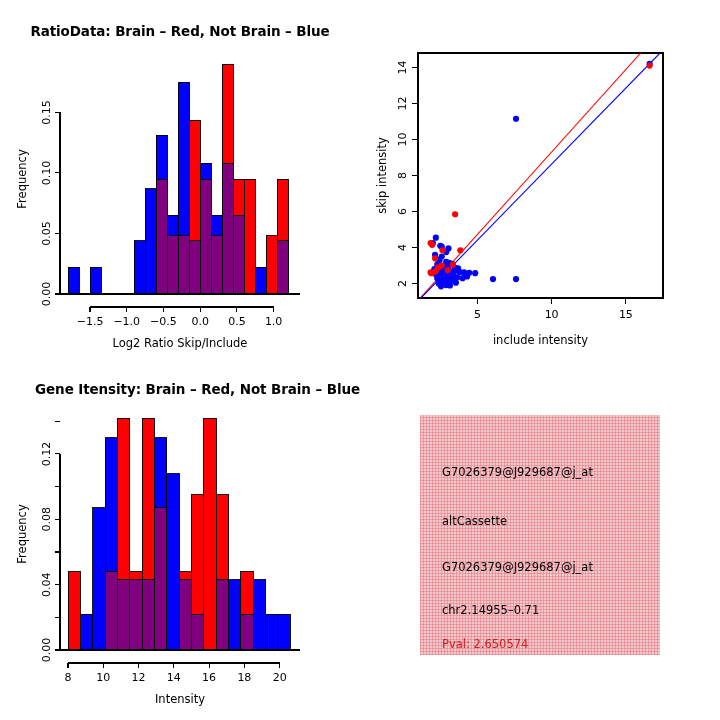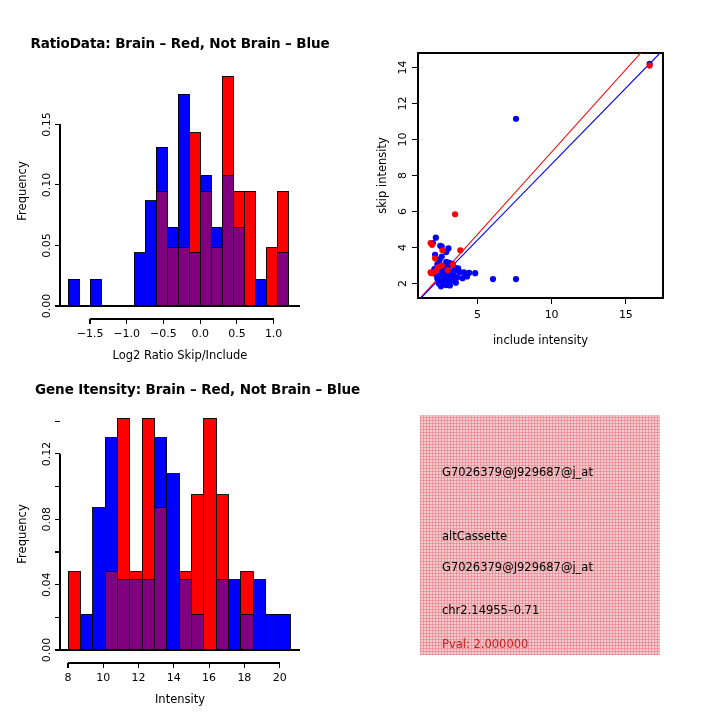--- a/index.html
+++ b/index.html
@@ -6,21 +6,21 @@
     margin: 0; padding: 0;
     background: #ffffff;
   }
   body {
     width: 720px; height: 720px;
     position: relative;
     font-family: "DejaVu Sans", sans-serif;
     overflow: hidden;
   }
   .panel { position: absolute; }
-  #panel-ratio    { left: 0;   top: 16px;   width: 360px; height: 360px; }
+  #panel-ratio    { left: 0;   top: 4px;   width: 360px; height: 360px; }
   #panel-scatter  { left: 360px; top: 0; width: 360px; height: 360px; }
   #panel-gene     { left: 0;   top: 360px; width: 360px; height: 360px; }
   #panel-info     { left: 360px; top: 360px; width: 360px; height: 360px; }
 
   .plot-title {
     position: absolute;
     width: 100%;
     text-align: center;
     font-weight: bold;
     font-size: 13.5px;
@@ -287,18 +287,18 @@
       <line x1="279.65354330708664" y1="303" x2="279.65354330708664" y2="308" class="tick"></line>
       <text x="279.65354330708664" y="321" class="ticklabel" text-anchor="middle">20</text>
       <text x="180" y="343" class="axtitle" text-anchor="middle">Intensity</text>
       <line x1="60" y1="290" x2="300" y2="290" class="axis-line"></line>
     </svg>
 </div>
 
 <div class="panel" id="panel-info">
   <div id="info-box">
     <div class="info-line" style="top:50px">G7026379@J929687@j_at</div>
-    <div class="info-line" style="top:114px">altCassette</div>
+    <div class="info-line" style="top:99px">altCassette</div>
     <div class="info-line" style="top:145px">G7026379@J929687@j_at</div>
     <div class="info-line" style="top:188px">chr2.14955–0.71</div>
-    <div class="info-line pval" style="top:222px">Pval: 2.000000</div>
+    <div class="info-line pval" style="top:222px">Pval: 2.650574</div>
   </div>
 </div>
 
 </body></html>

